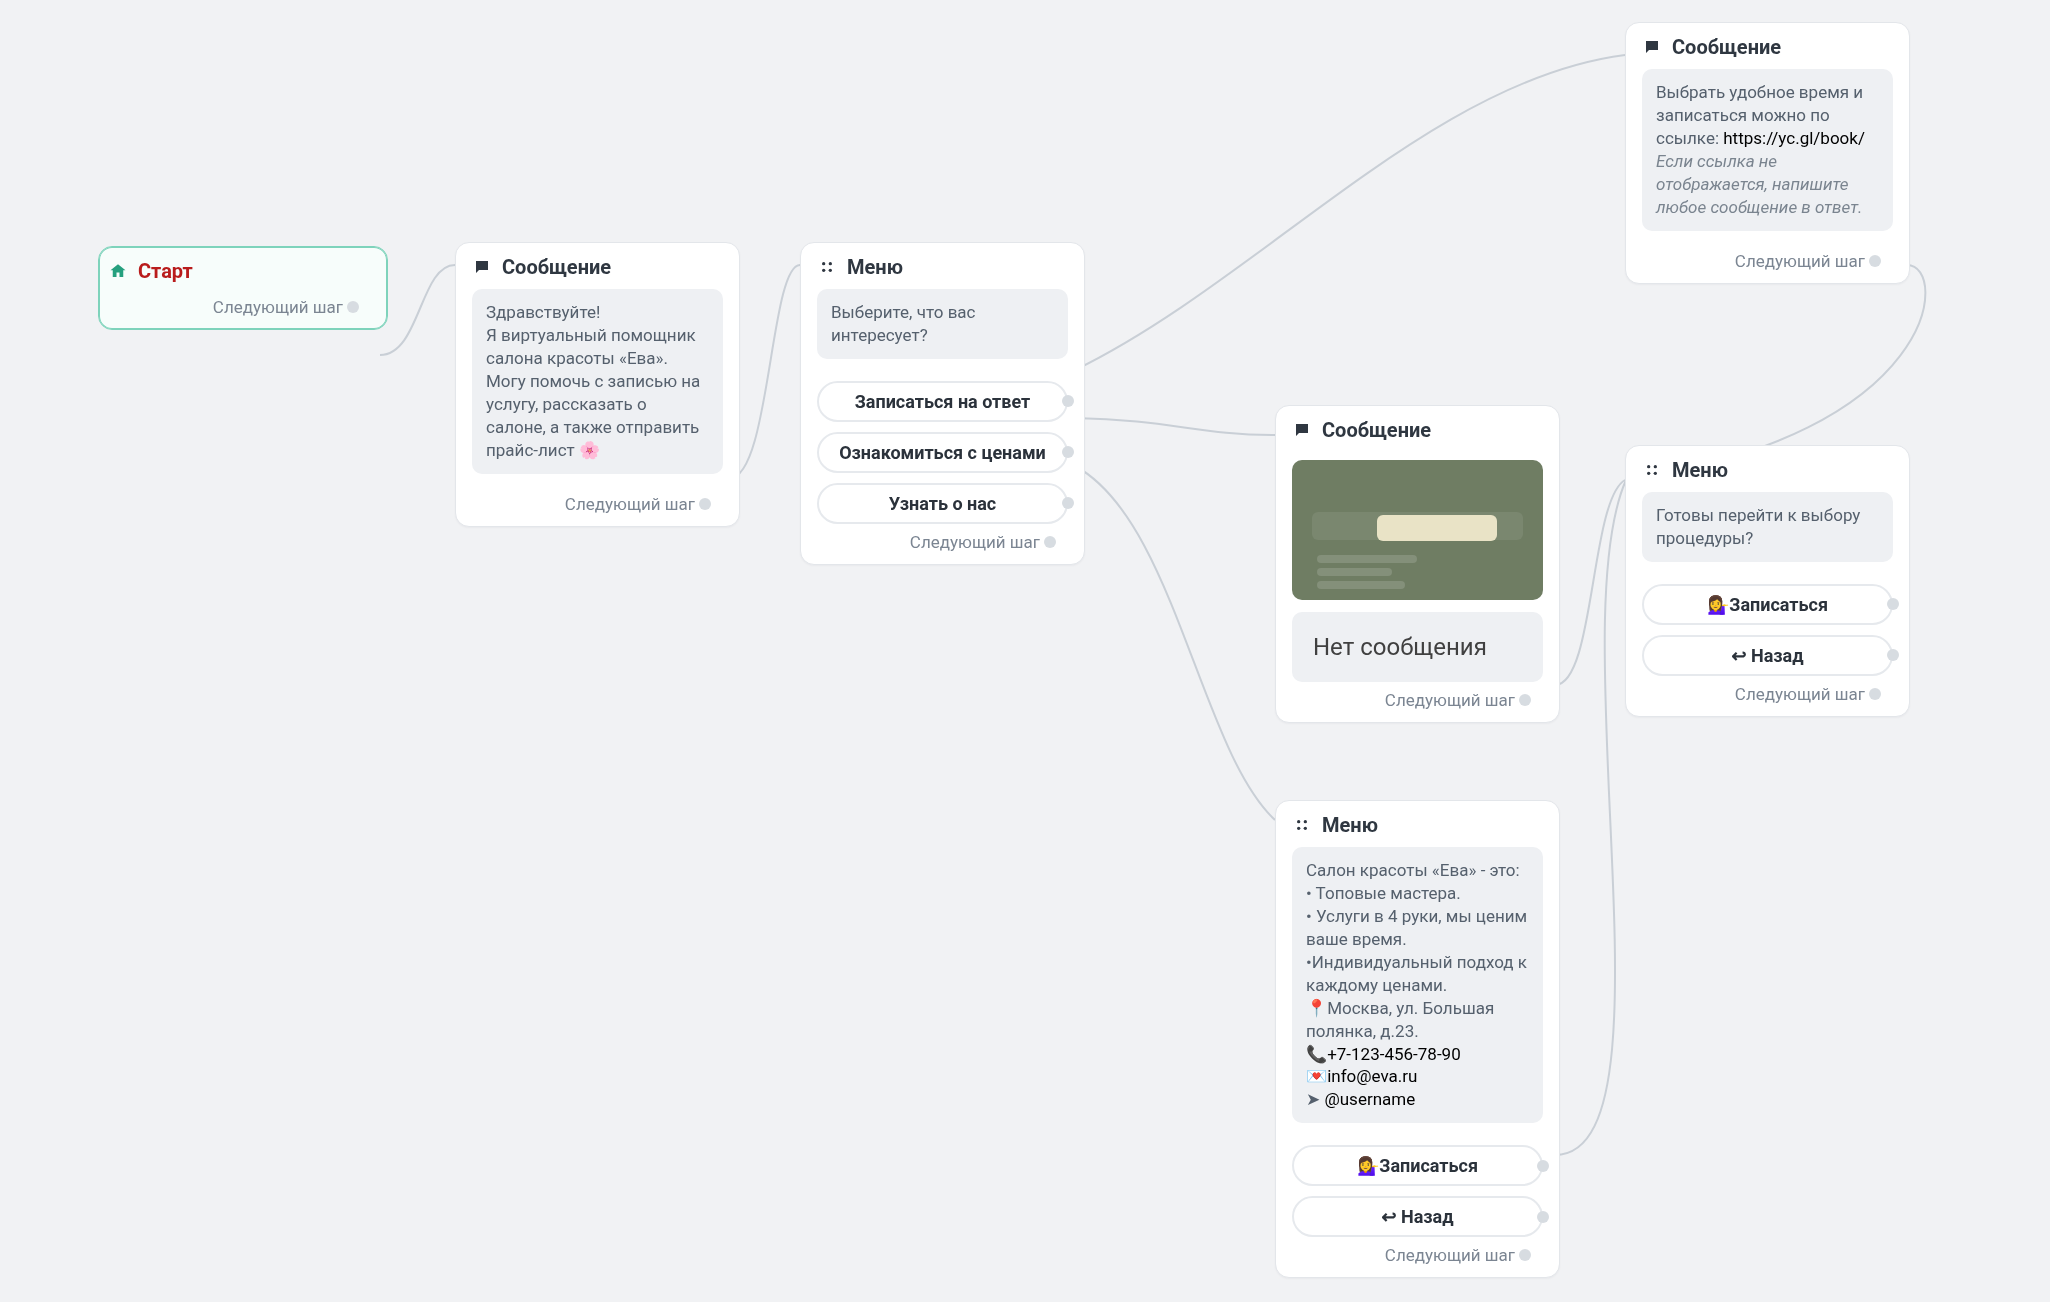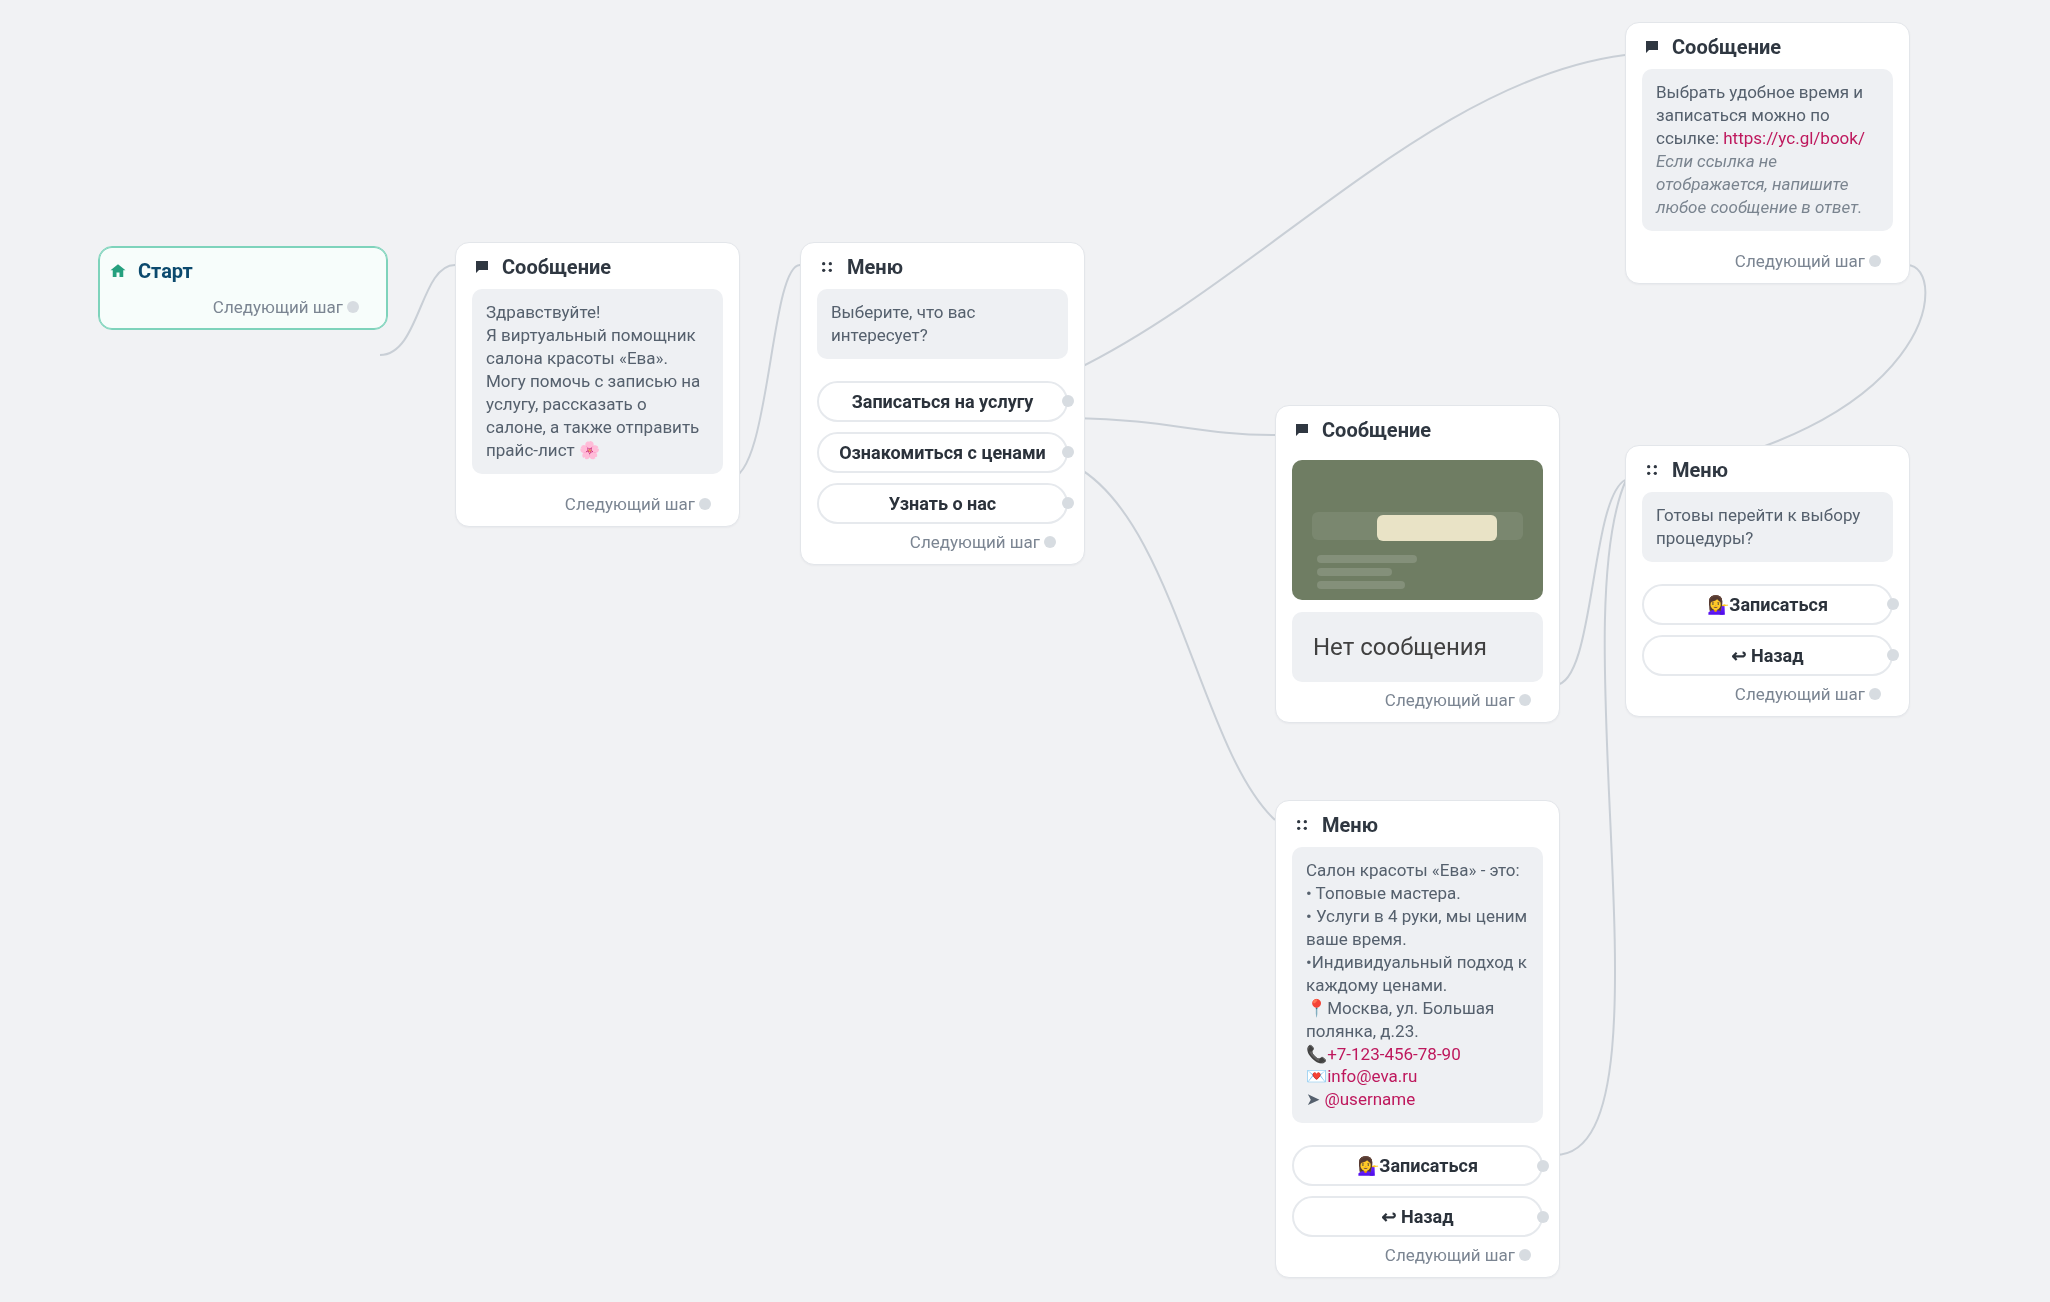--- a/index.html
+++ b/index.html
@@ -26,29 +26,29 @@
   .node.start {
     background: #f7fdfb;
     border-color: #7ed3bb;
     box-shadow: 0 0 0 1px #7ed3bb inset;
   }
   .hdr {
     display: flex; align-items: center; gap: 10px;
     padding: 12px 16px 6px 16px;
     font-weight: 700; font-size: 20px;
   }
-  .node.start .hdr { color: #0c4a6e; font-weight: 700; padding-left: 9px; }
+  .node.start .hdr { color: #b91c1c; font-weight: 700; padding-left: 9px; }
   .hdr .ic { width: 20px; height: 20px; display:flex;align-items:center;justify-content:center; }
   .body { padding: 4px 16px 12px 16px; }
   .msg {
     background: #eef0f3; border-radius: 10px;
     padding: 12px 14px; font-size: 17px; line-height: 1.35;
     color: #55606d;
   }
-  .msg .link { color: #be185d; }
+  .msg .link { color: #000000; }
   .msg em { font-style: italic; color: #7a848f; }
   .nextrow {
     display:flex; justify-content:flex-end; align-items:center; gap:4px;
     padding: 8px 28px 12px 16px;
     font-size: 17px; color: #7b8592;
   }
   .dot {
     width: 12px; height: 12px; border-radius: 50%;
     background: #d7dce1;
   }
@@ -143,21 +143,21 @@
           <circle cx="17" cy="7" r="2.5"></circle>
           <circle cx="7" cy="17" r="2.5"></circle>
           <circle cx="17" cy="17" r="2.5"></circle>
         </svg>
     </span>
     <span>Меню</span>
   </div>
   <div class="body">
     <div class="msg">Выберите, что вас интересует?</div>
   </div>
-  <div class="opt"><span>Записаться на услугу</span><span class="optdot"></span></div>
+  <div class="opt"><span>Записаться на ответ</span><span class="optdot"></span></div>
   <div class="opt"><span>Ознакомиться с ценами</span><span class="optdot"></span></div>
   <div class="opt"><span>Узнать о нас</span><span class="optdot"></span></div>
   <div class="nextrow">
     <span>Следующий шаг</span>
     <span class="dot"></span>
   </div>
 </div>
 
 <div class="node" style="left:1625px; top:22px; width:285px;">
   <div class="hdr">

